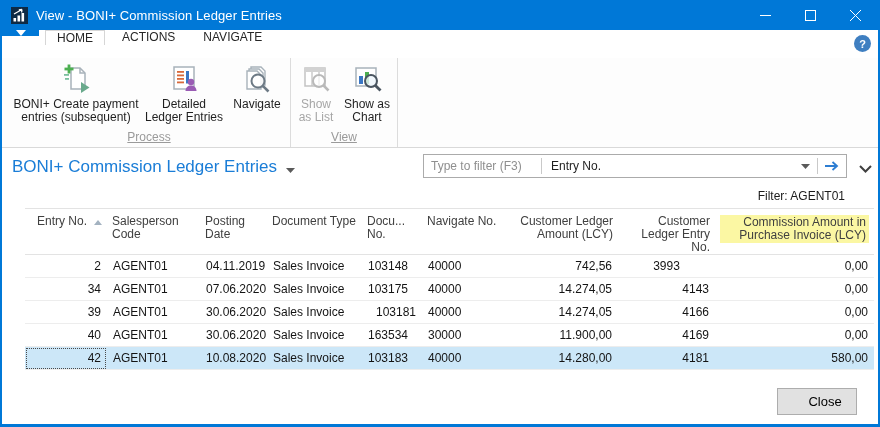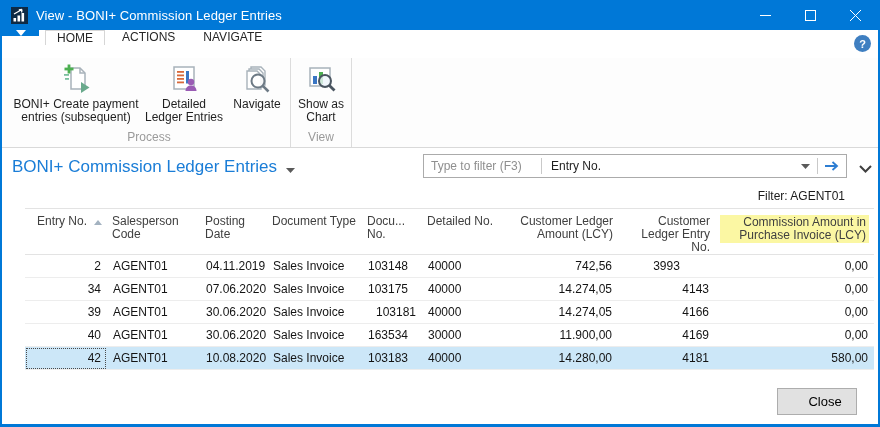--- a/index.html
+++ b/index.html
@@ -23,21 +23,21 @@
 
   
   .ribbon { height:90px; background:#fdfdfd; border-bottom:1px solid #d9d9d9; box-sizing:border-box; display:flex; padding-left:6px; }
   .rgroup { display:flex; flex-direction:column; padding:0 2px; }
   .rgroup.view { border-left:1px solid #dcdcdc; border-right:1px solid #dcdcdc; }
   .rbuttons { flex:1; display:flex; align-items:flex-start; }
   .rbtn { display:flex; flex-direction:column; align-items:center; padding-top:4px; }
   .ricon { height:33px; display:flex; align-items:center; }
   .rlabel { font-size:12px; line-height:13px; text-align:center; margin-top:3px; color:#1f1f1f; }
   .rbtn.disabled .rlabel { color:#a6a6a6; }
-  .glabel { text-align:center; font-size:12px; color:#9a9a9a; height:17px; line-height:15px; }
+  .glabel { text-align:center; font-size:12px; color:#9a9a9a; height:17px; line-height:15px;text-decoration:underline; }
 
   
   .content { position:relative; height:276px; background:#fff; }
   .ptitle { position:absolute; left:10px; top:7px; font-size:17px; color:#1a7dd7; display:flex; align-items:center; }
   .ptitle .caret { margin-left:9px; margin-top:3px; }
 
   .filterbox { position:absolute; top:6px; right:31px; width:424px; height:24px; box-sizing:border-box;
                border:1px solid #ababab; background:#fff; display:flex; align-items:center; }
   .fph { color:#8f8f8f; font-size:12px; padding-left:7px; width:110px; }
   .fsep { width:1px; height:16px; background:#c9c9c9; }
@@ -159,20 +159,33 @@
             </svg>
           </span>
           <span class="rlabel">Navigate</span>
         </div>
       </div>
       <div class="glabel">Process</div>
     </div>
 
     <div class="rgroup view">
       <div class="rbuttons">
+        <div class="rbtn disabled" style="width:46px">
+          <span class="ricon">
+            <svg width="32" height="32" viewBox="0 0 32 32">
+              <rect x="5" y="5" width="20" height="18" fill="#fff" stroke="#c3c3c3" stroke-width="1.5"></rect>
+              <rect x="5" y="5" width="20" height="4" fill="#d2d2d2"></rect>
+              <line x1="12" y1="9" x2="12" y2="23" stroke="#c3c3c3" stroke-width="1.3"></line>
+              <line x1="19" y1="9" x2="19" y2="23" stroke="#c3c3c3" stroke-width="1.3"></line>
+              <circle cx="19" cy="18" r="6" fill="#fff" fill-opacity="0.7" stroke="#b9b9b9" stroke-width="2"></circle>
+              <line x1="23.4" y1="22.4" x2="28.5" y2="27.5" stroke="#b9b9b9" stroke-width="2.6"></line>
+            </svg>
+          </span>
+          <span class="rlabel">Show as List</span>
+        </div>
         <div class="rbtn" style="width:56px">
           <span class="ricon">
             <svg width="32" height="32" viewBox="0 0 32 32">
               <rect x="5" y="5" width="20" height="18" fill="#fff" stroke="#a8b2ba" stroke-width="1.5"></rect>
               <rect x="8" y="13" width="4" height="8" fill="#3a76c4"></rect>
               <rect x="14" y="9" width="4" height="12" fill="#4caf50"></rect>
               <circle cx="20" cy="18" r="6" fill="#eef5fb" fill-opacity="0.8" stroke="#4a5560" stroke-width="2"></circle>
               <line x1="24.4" y1="22.4" x2="29.5" y2="27.5" stroke="#4a5560" stroke-width="2.8"></line>
             </svg>
           </span>
@@ -230,21 +243,21 @@
             <col style="width: 97px;">
             <col style="width: 159px;">
           </colgroup>
           <thead>
             <tr>
               <th style="text-align: right; padding-right: 20px;">Entry No.<span class="sort-asc"></span></th>
               <th style="text-align: left;">Salesperson Code</th>
               <th style="text-align: left;">Posting Date</th>
               <th style="text-align: left;">Document Type</th>
               <th style="text-align: left;">Docu... No.</th>
-              <th style="text-align: left;">Detailed No.</th>
+              <th style="text-align: left;">Navigate No.</th>
               <th style="text-align: right;">Customer Ledger Amount (LCY)</th>
               <th style="text-align: right;">Customer Ledger Entry No.</th>
               <th style="text-align: right;"><span class="hl" style="text-align: right;">Commission Amount in Purchase Invoice (LCY)</span></th>
             </tr>
           </thead>
           <tbody>
             <tr>
               <td style="text-align: right;">2</td>
               <td style="text-align: left;">AGENT01</td>
               <td style="text-align: right;">04.11.2019</td>

